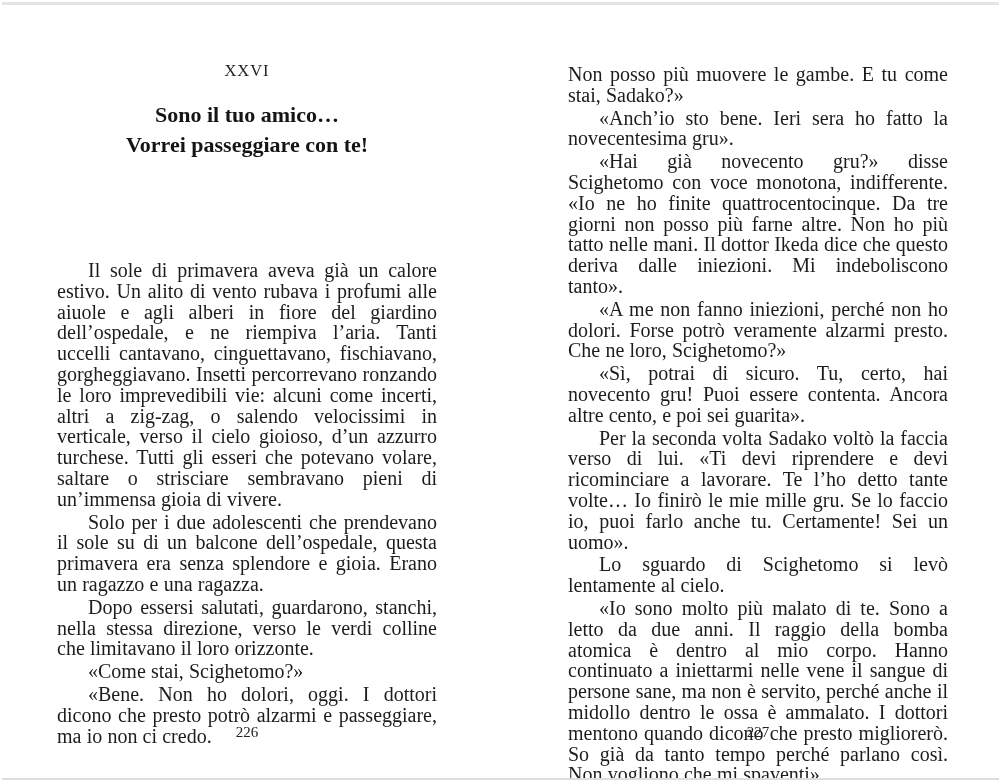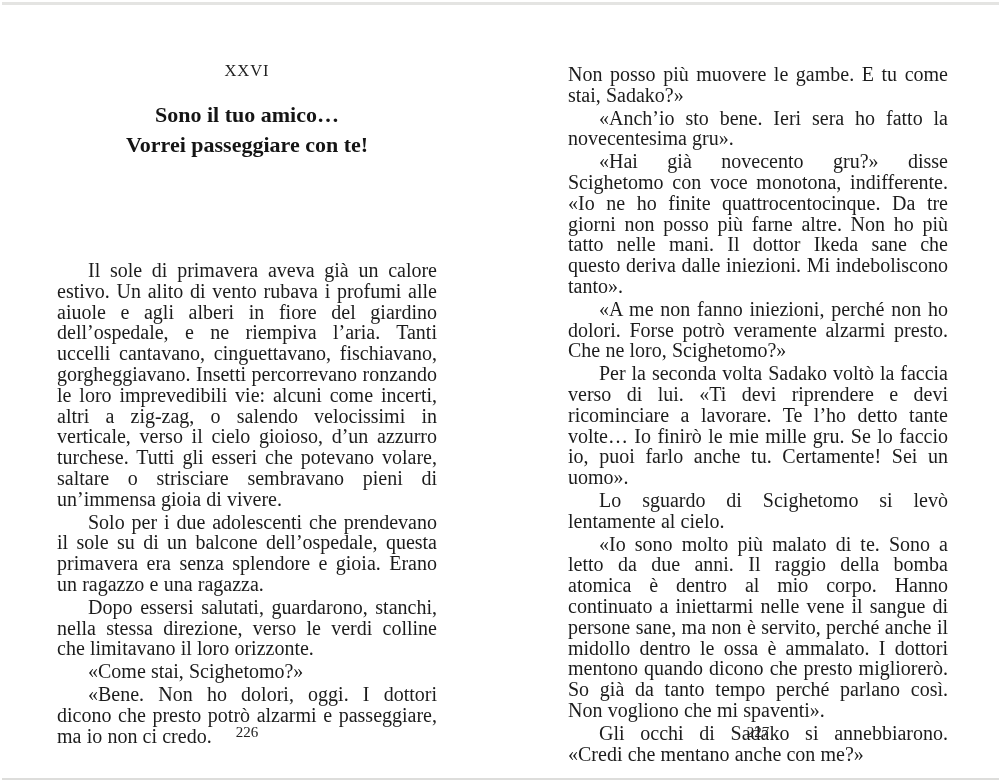--- a/index.html
+++ b/index.html
@@ -87,22 +87,23 @@
       <p>«Bene. Non ho dolori, oggi. I dottori dicono che presto potrò alzarmi e passeggiare, ma io non ci credo.</p>
     </div>
 
     <div class="page-number">226</div>
   </div>
 
   <div class="page page-right">
     <div class="body-text">
       <p class="no-indent">Non posso più muovere le gambe. E tu come stai, Sadako?»</p>
       <p>«Anch’io sto bene. Ieri sera ho fatto la novecentesima gru».</p>
-      <p>«Hai già novecento gru?» disse Scighetomo con voce monotona, indifferente. «Io ne ho finite quattrocentocinque. Da tre giorni non posso più farne altre. Non ho più tatto nelle mani. Il dottor Ikeda sane che questo deriva dalle iniezioni. Mi indeboliscono tanto».</p>
+      <p>«Hai già novecento gru?» disse Scighetomo con voce monotona, indifferente. «Io ne ho finite quattrocentocinque. Da tre giorni non posso più farne altre. Non ho più tatto nelle mani. Il dottor Ikeda dice che questo deriva dalle iniezioni. Mi indeboliscono tanto».</p>
       <p>«A me non fanno iniezioni, perché non ho dolori. Forse potrò veramente alzarmi presto. Che ne loro, Scighetomo?»</p>
+      <p>«Sì, potrai di sicuro. Tu, certo, hai novecento gru! Puoi essere contenta. Ancora altre cento, e poi sei guarita».</p>
       <p>Per la seconda volta Sadako voltò la faccia verso di lui. «Ti devi riprendere e devi ricominciare a lavorare. Te l’ho detto tante volte… Io finirò le mie mille gru. Se lo faccio io, puoi farlo anche tu. Certamente! Sei un uomo».</p>
       <p>Lo sguardo di Scighetomo si levò lentamente al cielo.</p>
       <p>«Io sono molto più malato di te. Sono a letto da due anni. Il raggio della bomba atomica è dentro al mio corpo. Hanno continuato a iniettarmi nelle vene il sangue di persone sane, ma non è servito, perché anche il midollo dentro le ossa è ammalato. I dottori mentono quando dicono che presto migliorerò. So già da tanto tempo perché parlano così. Non vogliono che mi spaventi».</p>
       <p>Gli occhi di Sadako si annebbiarono. «Credi che mentano anche con me?»</p>
     </div>
 
     <div class="page-number">227</div>
   </div>
 
 </div>

